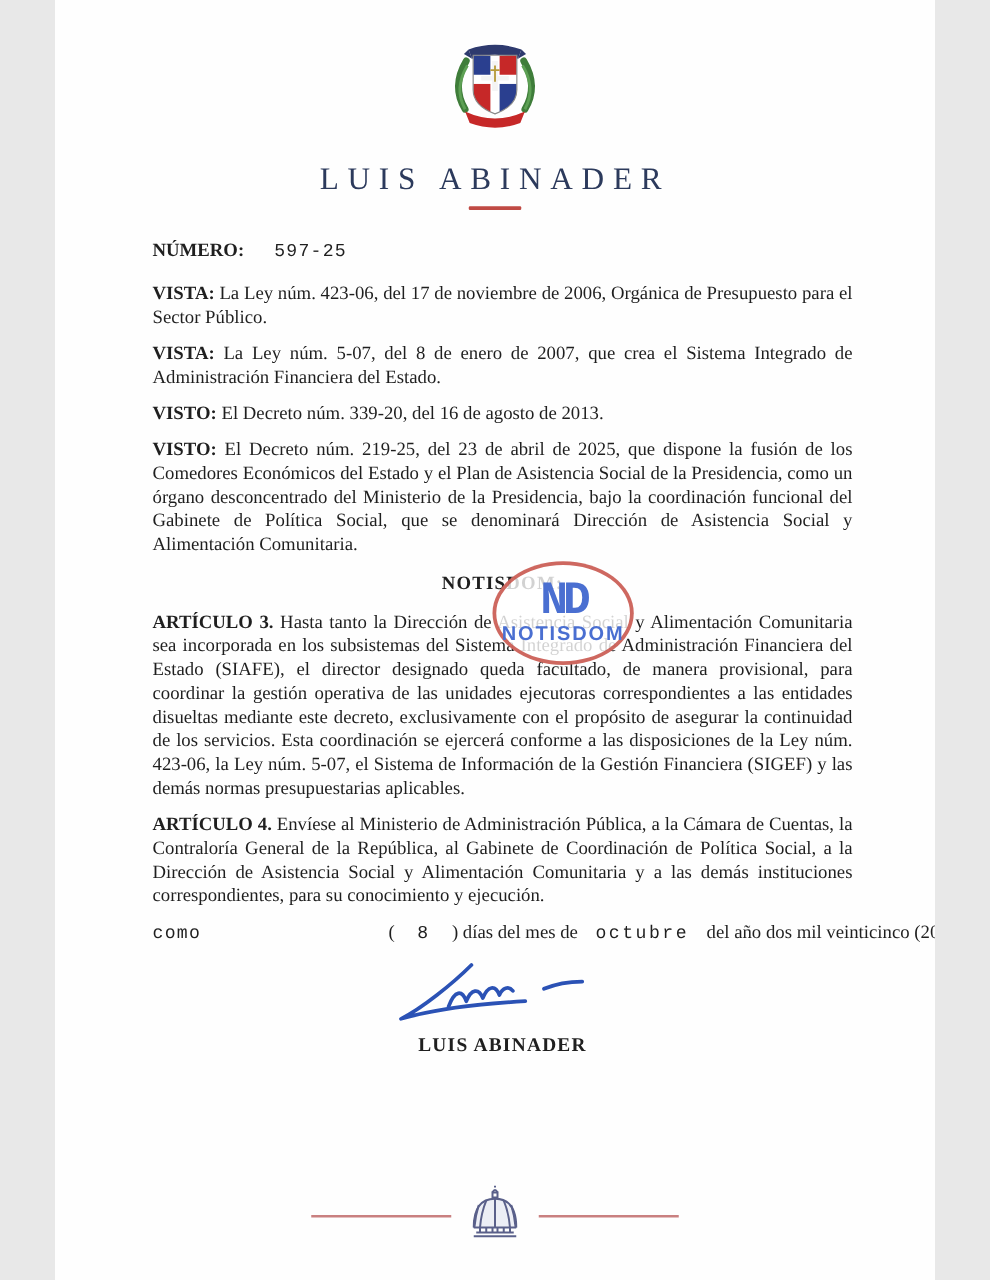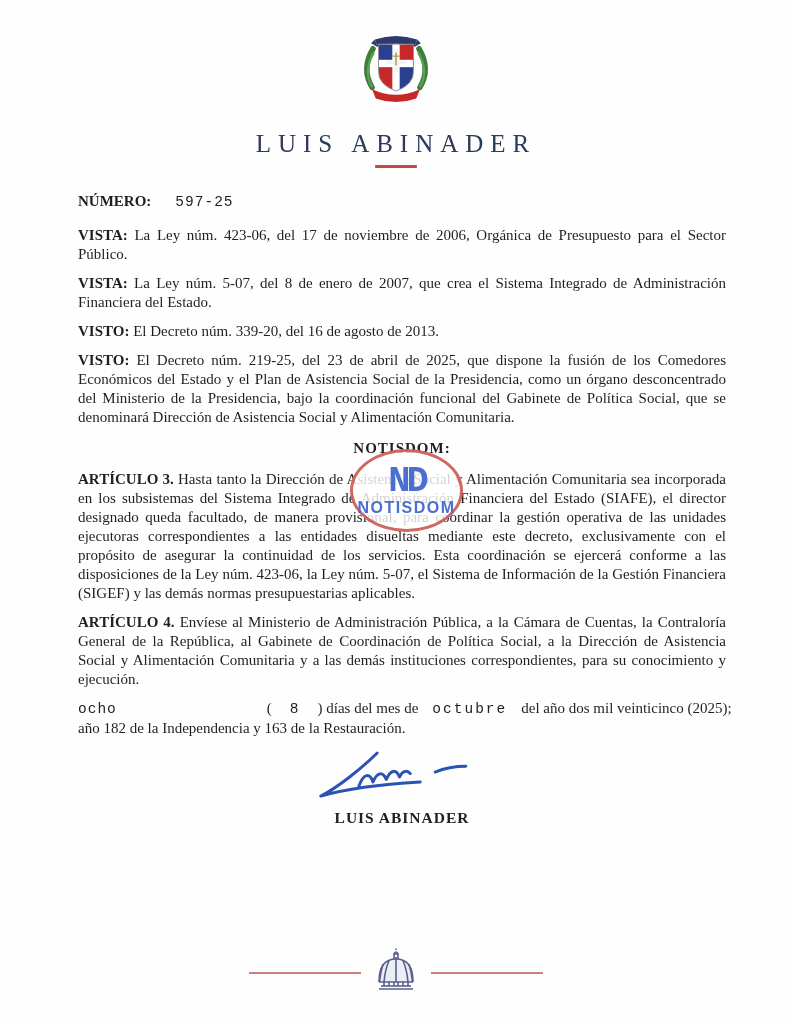--- a/index.html
+++ b/index.html
@@ -1,19 +1,19 @@
 <!DOCTYPE html>
 <html><head>
 <meta charset="utf-8">
 <style>
   * { margin: 0; padding: 0; box-sizing: border-box; }
   html, body { background: #e8e8e8; }
   .page {
     position: relative;
-    width: 792px;
+    width: 704px;
     height: 1024px;
     margin: 0 auto;
     background: #fefefe;
     font-family: "Liberation Serif", serif;
     color: #1f1f1f;
     overflow: hidden;
   }
   
   .header { padding-top: 30px; text-align: center; }
   .coat-of-arms { display: block; margin: 0 auto; }
@@ -178,22 +178,21 @@
 
     <div class="decree-heading">NOTISDOM:</div>
 
 
 
     <p class="para"><b>ARTÍCULO 3.</b><span> Hasta tanto la Dirección de Asistencia Social y Alimentación Comunitaria sea incorporada en los subsistemas del Sistema Integrado de Administración Financiera del Estado (SIAFE), el director designado queda facultado, de manera provisional, para coordinar la gestión operativa de las unidades ejecutoras correspondientes a las entidades disueltas mediante este decreto, exclusivamente con el propósito de asegurar la continuidad de los servicios. Esta coordinación se ejercerá conforme a las disposiciones de la Ley núm. 423-06, la Ley núm. 5-07, el Sistema de Información de la Gestión Financiera (SIGEF) y las demás normas presupuestarias aplicables.</span></p>
 
     <p class="para"><b>ARTÍCULO 4.</b><span> Envíese al Ministerio de Administración Pública, a la Cámara de Cuentas, la Contraloría General de la República, al Gabinete de Coordinación de Política Social, a la Dirección de Asistencia Social y Alimentación Comunitaria y a las demás instituciones correspondientes, para su conocimiento y ejecución.</span></p>
 
     <div class="para">
-      <div class="dado-line2"><span class="mono written-day">ocho</span><span class="paren">(</span><span class="mono day-num">8</span><span class="paren">) días del mes de</span><span class="mono month">octubre</span><span>del año dos mil veinticinco (2025);</span></div>
-      <div>año 182 de la Independencia y 163 de la Restauración.</div>
+      <div class="dado-line2"><span class="mono written-day">como</span><span class="paren">(</span><span class="mono day-num">8</span><span class="paren">) días del mes de</span><span class="mono month">octubre</span><span>del año dos mil veinticinco (2025);</span></div>
     </div>
 
     <div class="signature-block">
       <svg class="signature-svg" width="220" height="58" viewBox="0 0 220 70" aria-hidden="true">
         <g fill="none" stroke="#2b52b5" stroke-width="3.6" stroke-linecap="round" stroke-linejoin="round">
           <path d="M80,6 C62,24 32,48 12,58 C40,50 80,44 132,41"></path>
           <path d="M58,46 c6,-16 13,-16 17,-5 c5,-12 12,-13 16,-3 c5,-12 12,-13 16,-3 c3,-7 9,-9 13,-4"></path>
           <path d="M150,29 c12,-5 26,-7 37,-7"></path>
         </g>
       </svg>

